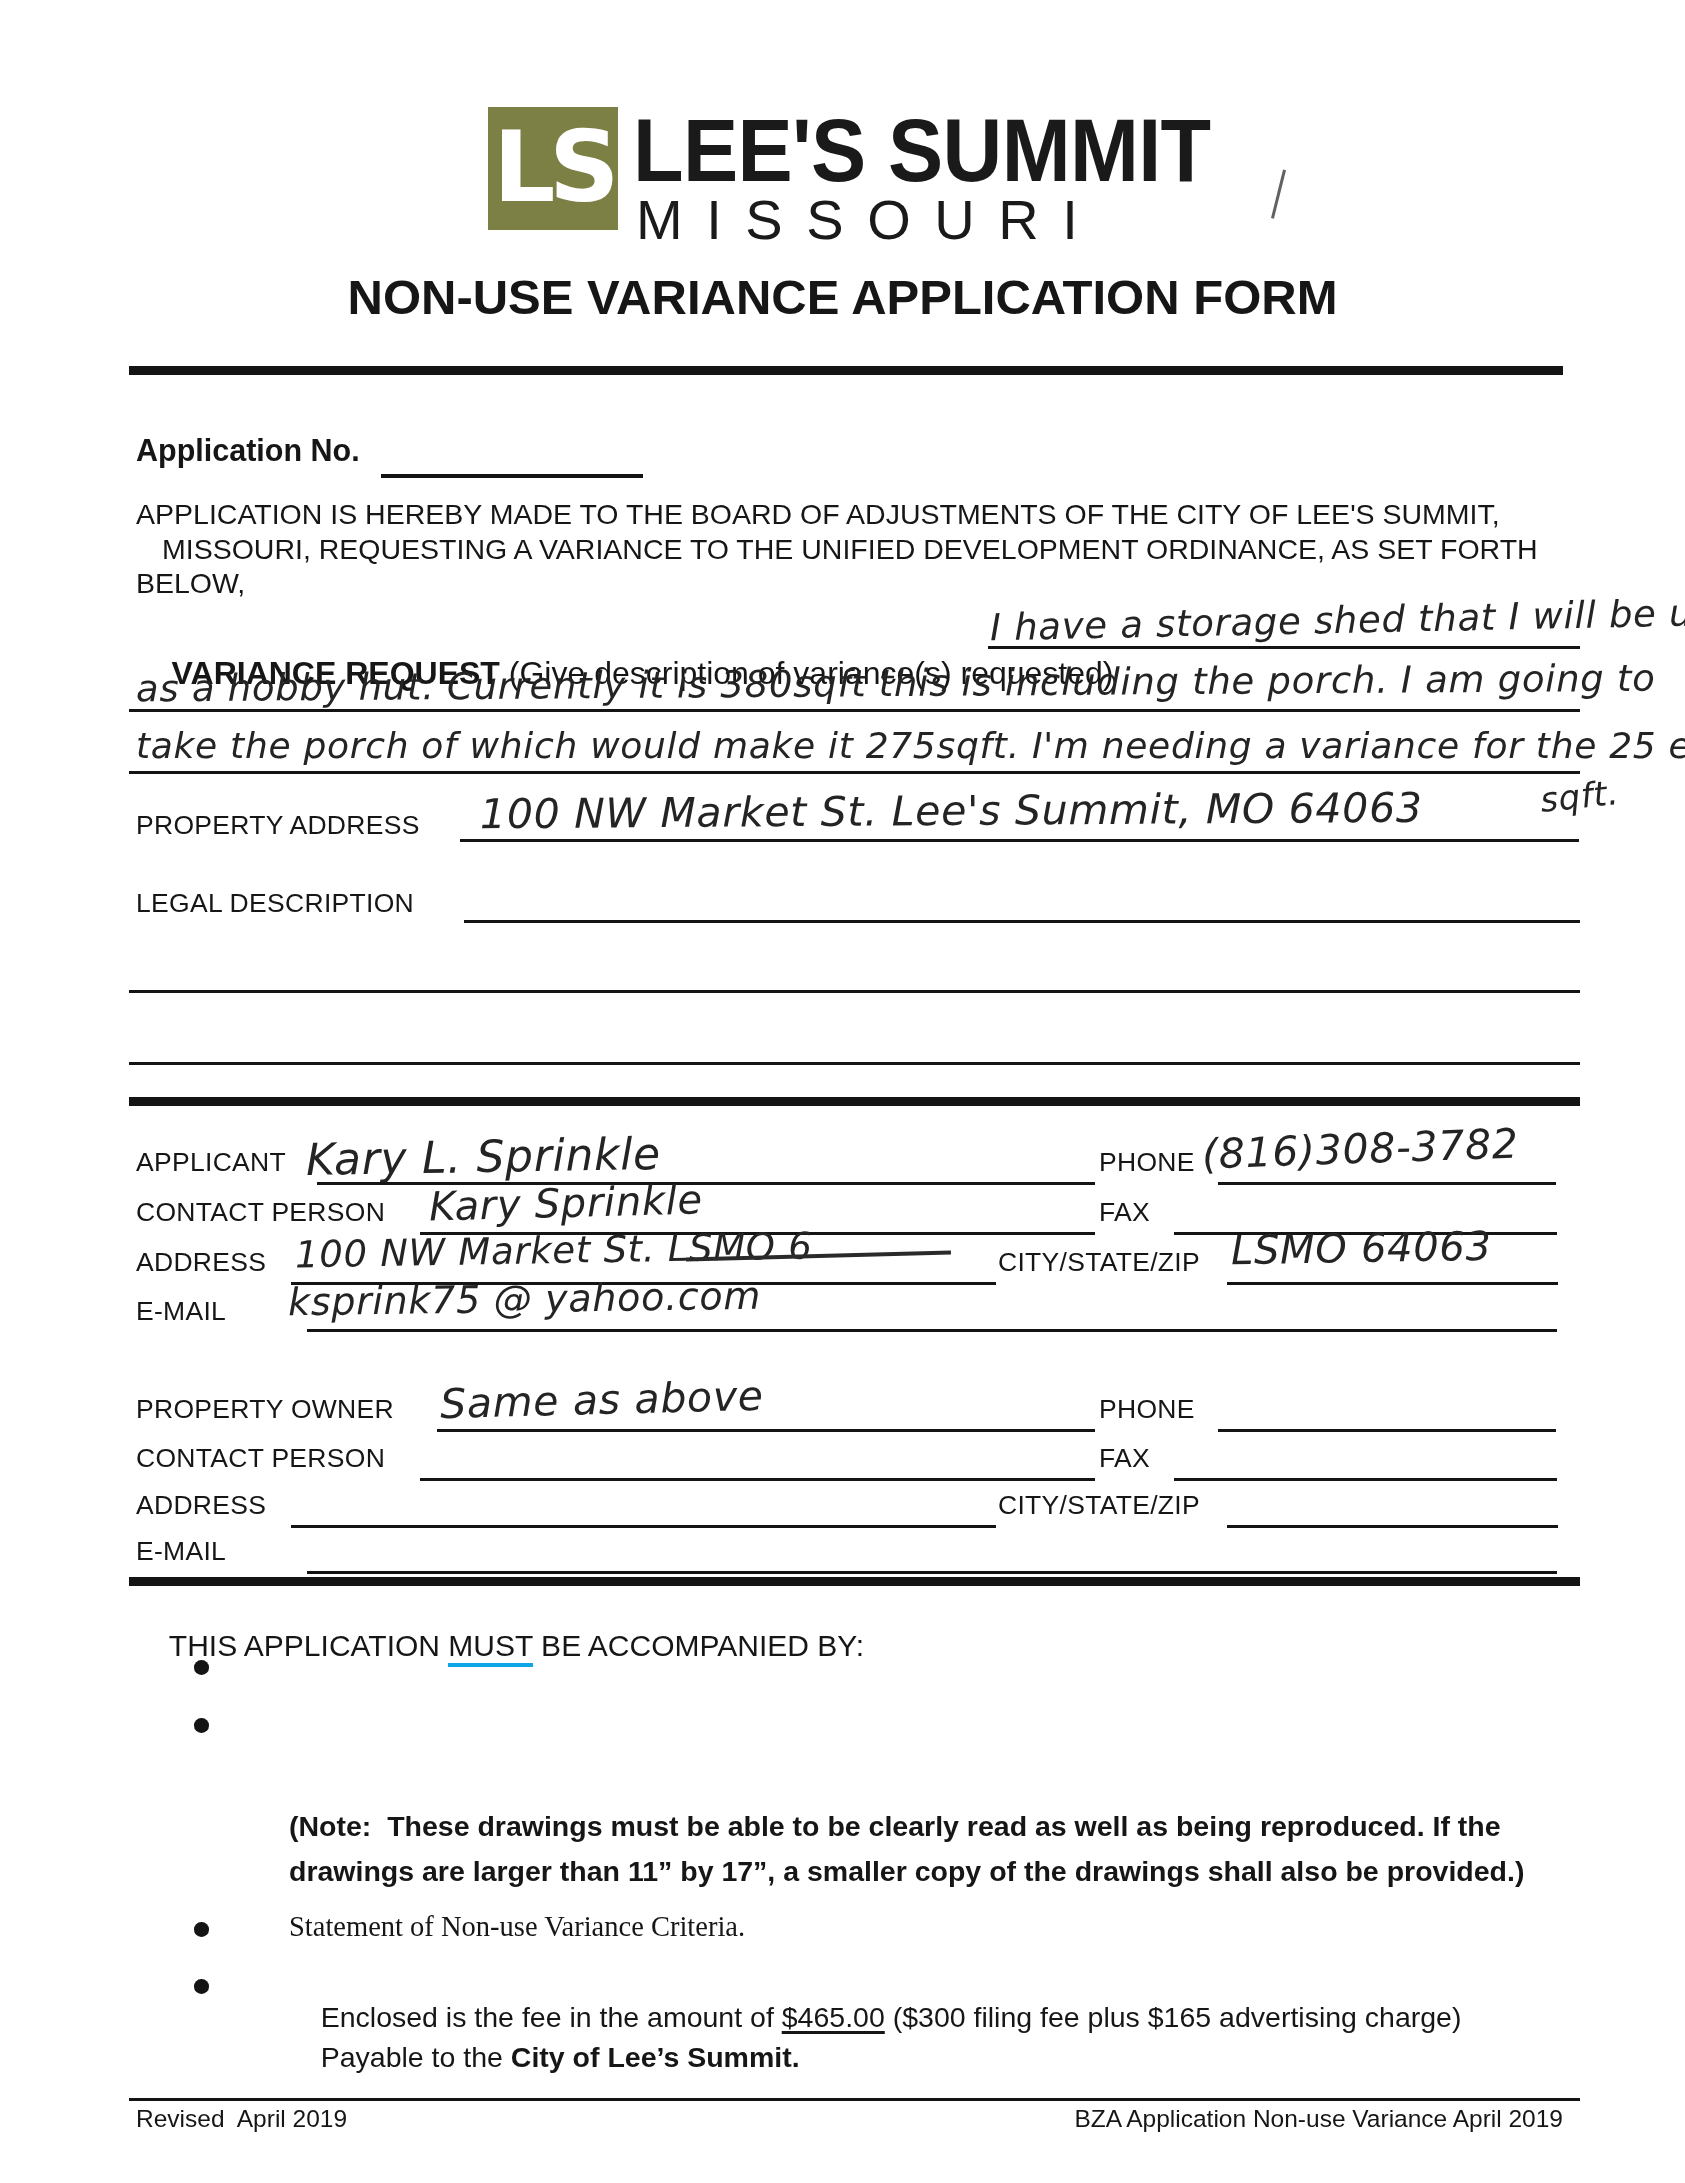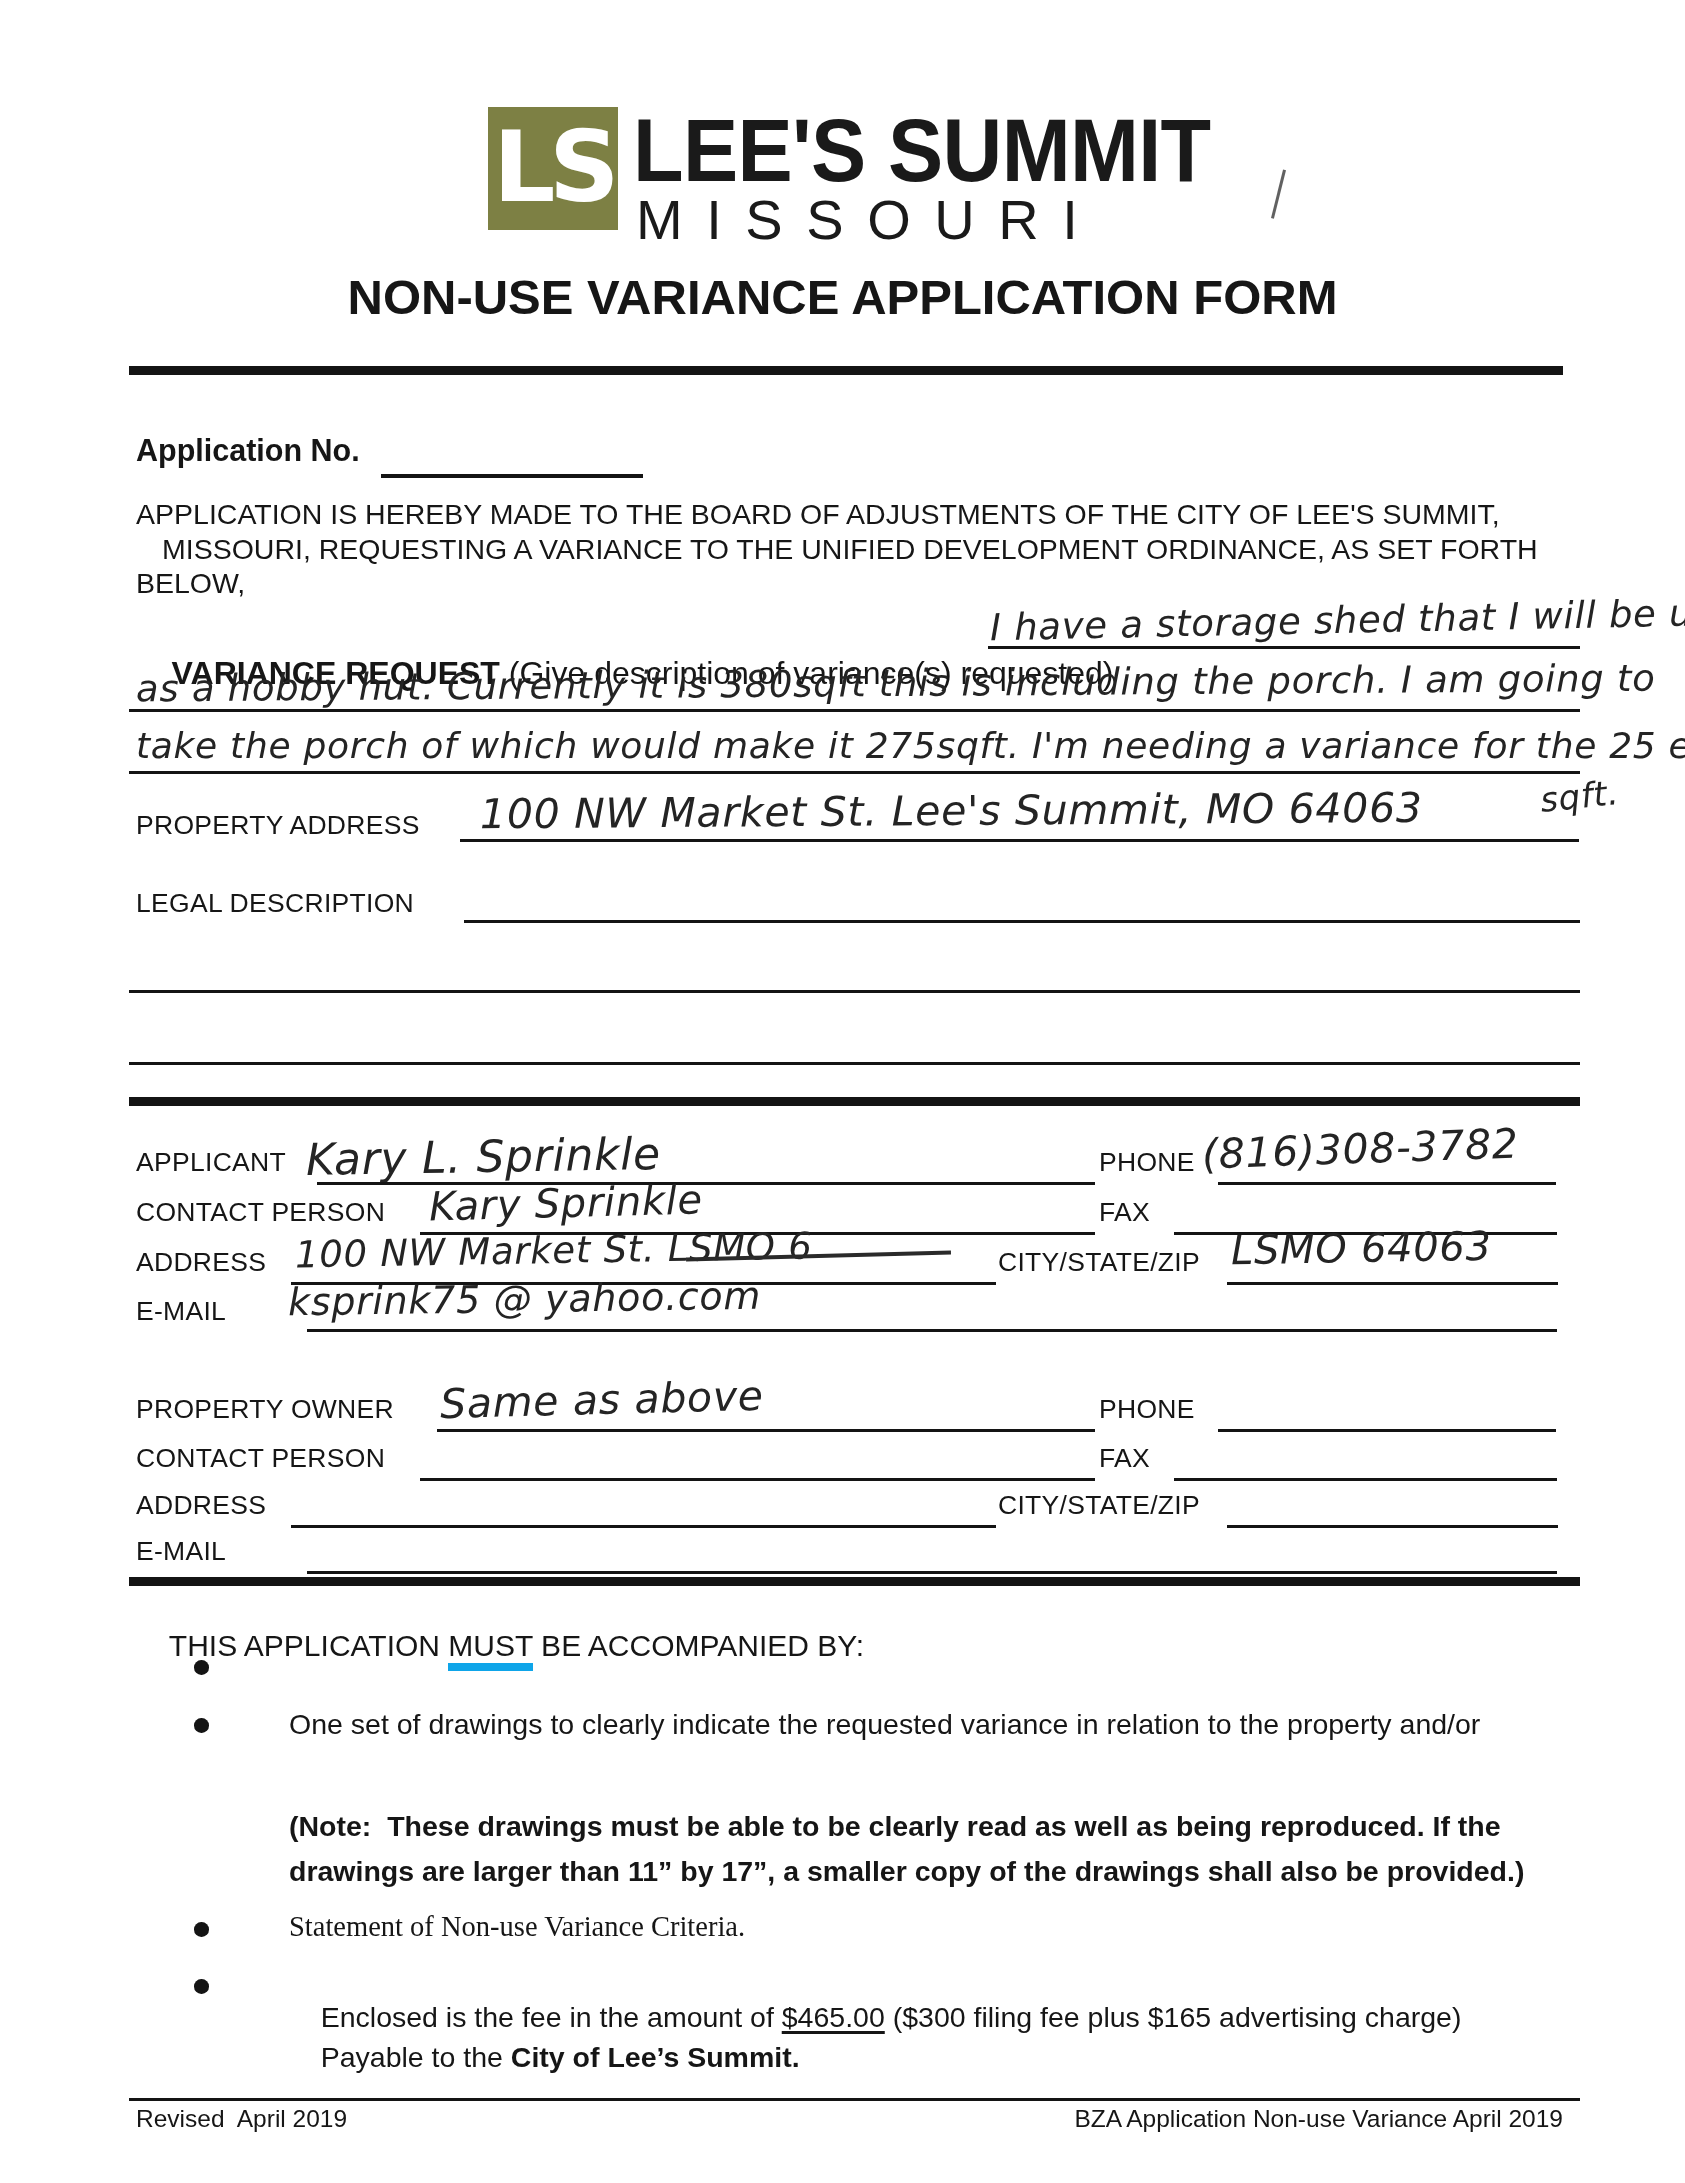--- a/index.html
+++ b/index.html
@@ -12,21 +12,21 @@
   .line{position:absolute;background:#141414;height:3.3px;}
   .thick{position:absolute;background:#141414;height:8.6px;}
   .hand{
     position:absolute;font-family:"DejaVu Sans",sans-serif;font-style:italic;
     color:#242424;white-space:pre;letter-spacing:0.7px;
   }
   .bdot{position:absolute;width:14.6px;height:14.6px;border-radius:50%;background:#141414;}
   .btxt{font-size:28.5px;}
   .bold{font-weight:700;}
   .fee{text-decoration:underline;text-decoration-thickness:2.6px;text-underline-offset:4px;}
-  .must{border-bottom:8px solid #0ea5e9;padding-bottom:1.3px;text-align:right;}
+  .must{border-bottom:4px solid #0ea5e9;padding-bottom:1.3px;text-align:right;}
 </style>
 </head>
 <body>
 
 <div class="page">
 
   <div class="abs" style="left:464px;top:107px;width:130px;height:123px;background:#7d8044;display:flex;align-items:center;justify-content:center;margin-left:24px;">
     <span style="font-family:'DejaVu Sans',sans-serif;font-weight:700;font-size:98px;color:#ffffff;letter-spacing:-6.6px;line-height:1;margin-top:-4px;">LS</span>
   </div>
   <div class="abs" style="left:633px;top:99px;font-size:89px;font-weight:700;letter-spacing:-0.7px;transform:scaleX(.93);transform-origin:left;color:#1a1a1a;">LEE'S SUMMIT</div>
@@ -114,21 +114,20 @@
 
   <div class="thick" style="left:129px;top:1577px;width:1451px;"></div>
 
   <div class="abs" style="left:136px;top:1595px;font-size:30px;">
     <span>THIS APPLICATION </span><span class="must">MUST</span><span> BE ACCOMPANIED BY:</span>
   </div>
 
   <div class="bdot" style="left:194px;top:1660px;"></div>
 
   <div class="bdot" style="left:194px;top:1718px;"></div>
-  <div class="abs btxt" style="left:289px;top:1708px;">One set of drawings to clearly indicate the requested variance in relation to the property and/or</div>
 
   <div class="abs btxt bold" style="left:289px;top:1810px;">(Note:  These drawings must be able to be clearly read as well as being reproduced. If the</div>
   <div class="abs btxt bold" style="left:289px;top:1855px;">drawings are larger than 11” by 17”, a smaller copy of the drawings shall also be provided.)</div>
 
   <div class="bdot" style="left:194px;top:1922px;"></div>
   <div class="abs btxt" style="left:289px;top:1911px;font-family:Liberation Serif, serif;">Statement of Non-use Variance Criteria.</div>
 
   <div class="bdot" style="left:194px;top:1979px;"></div>
   <div class="abs btxt" style="left:289px;top:1968px;">
     <span>Enclosed is the fee in the amount of </span><span class="fee">$465.00</span><span> ($300 filing fee plus $165 advertising charge)</span>

